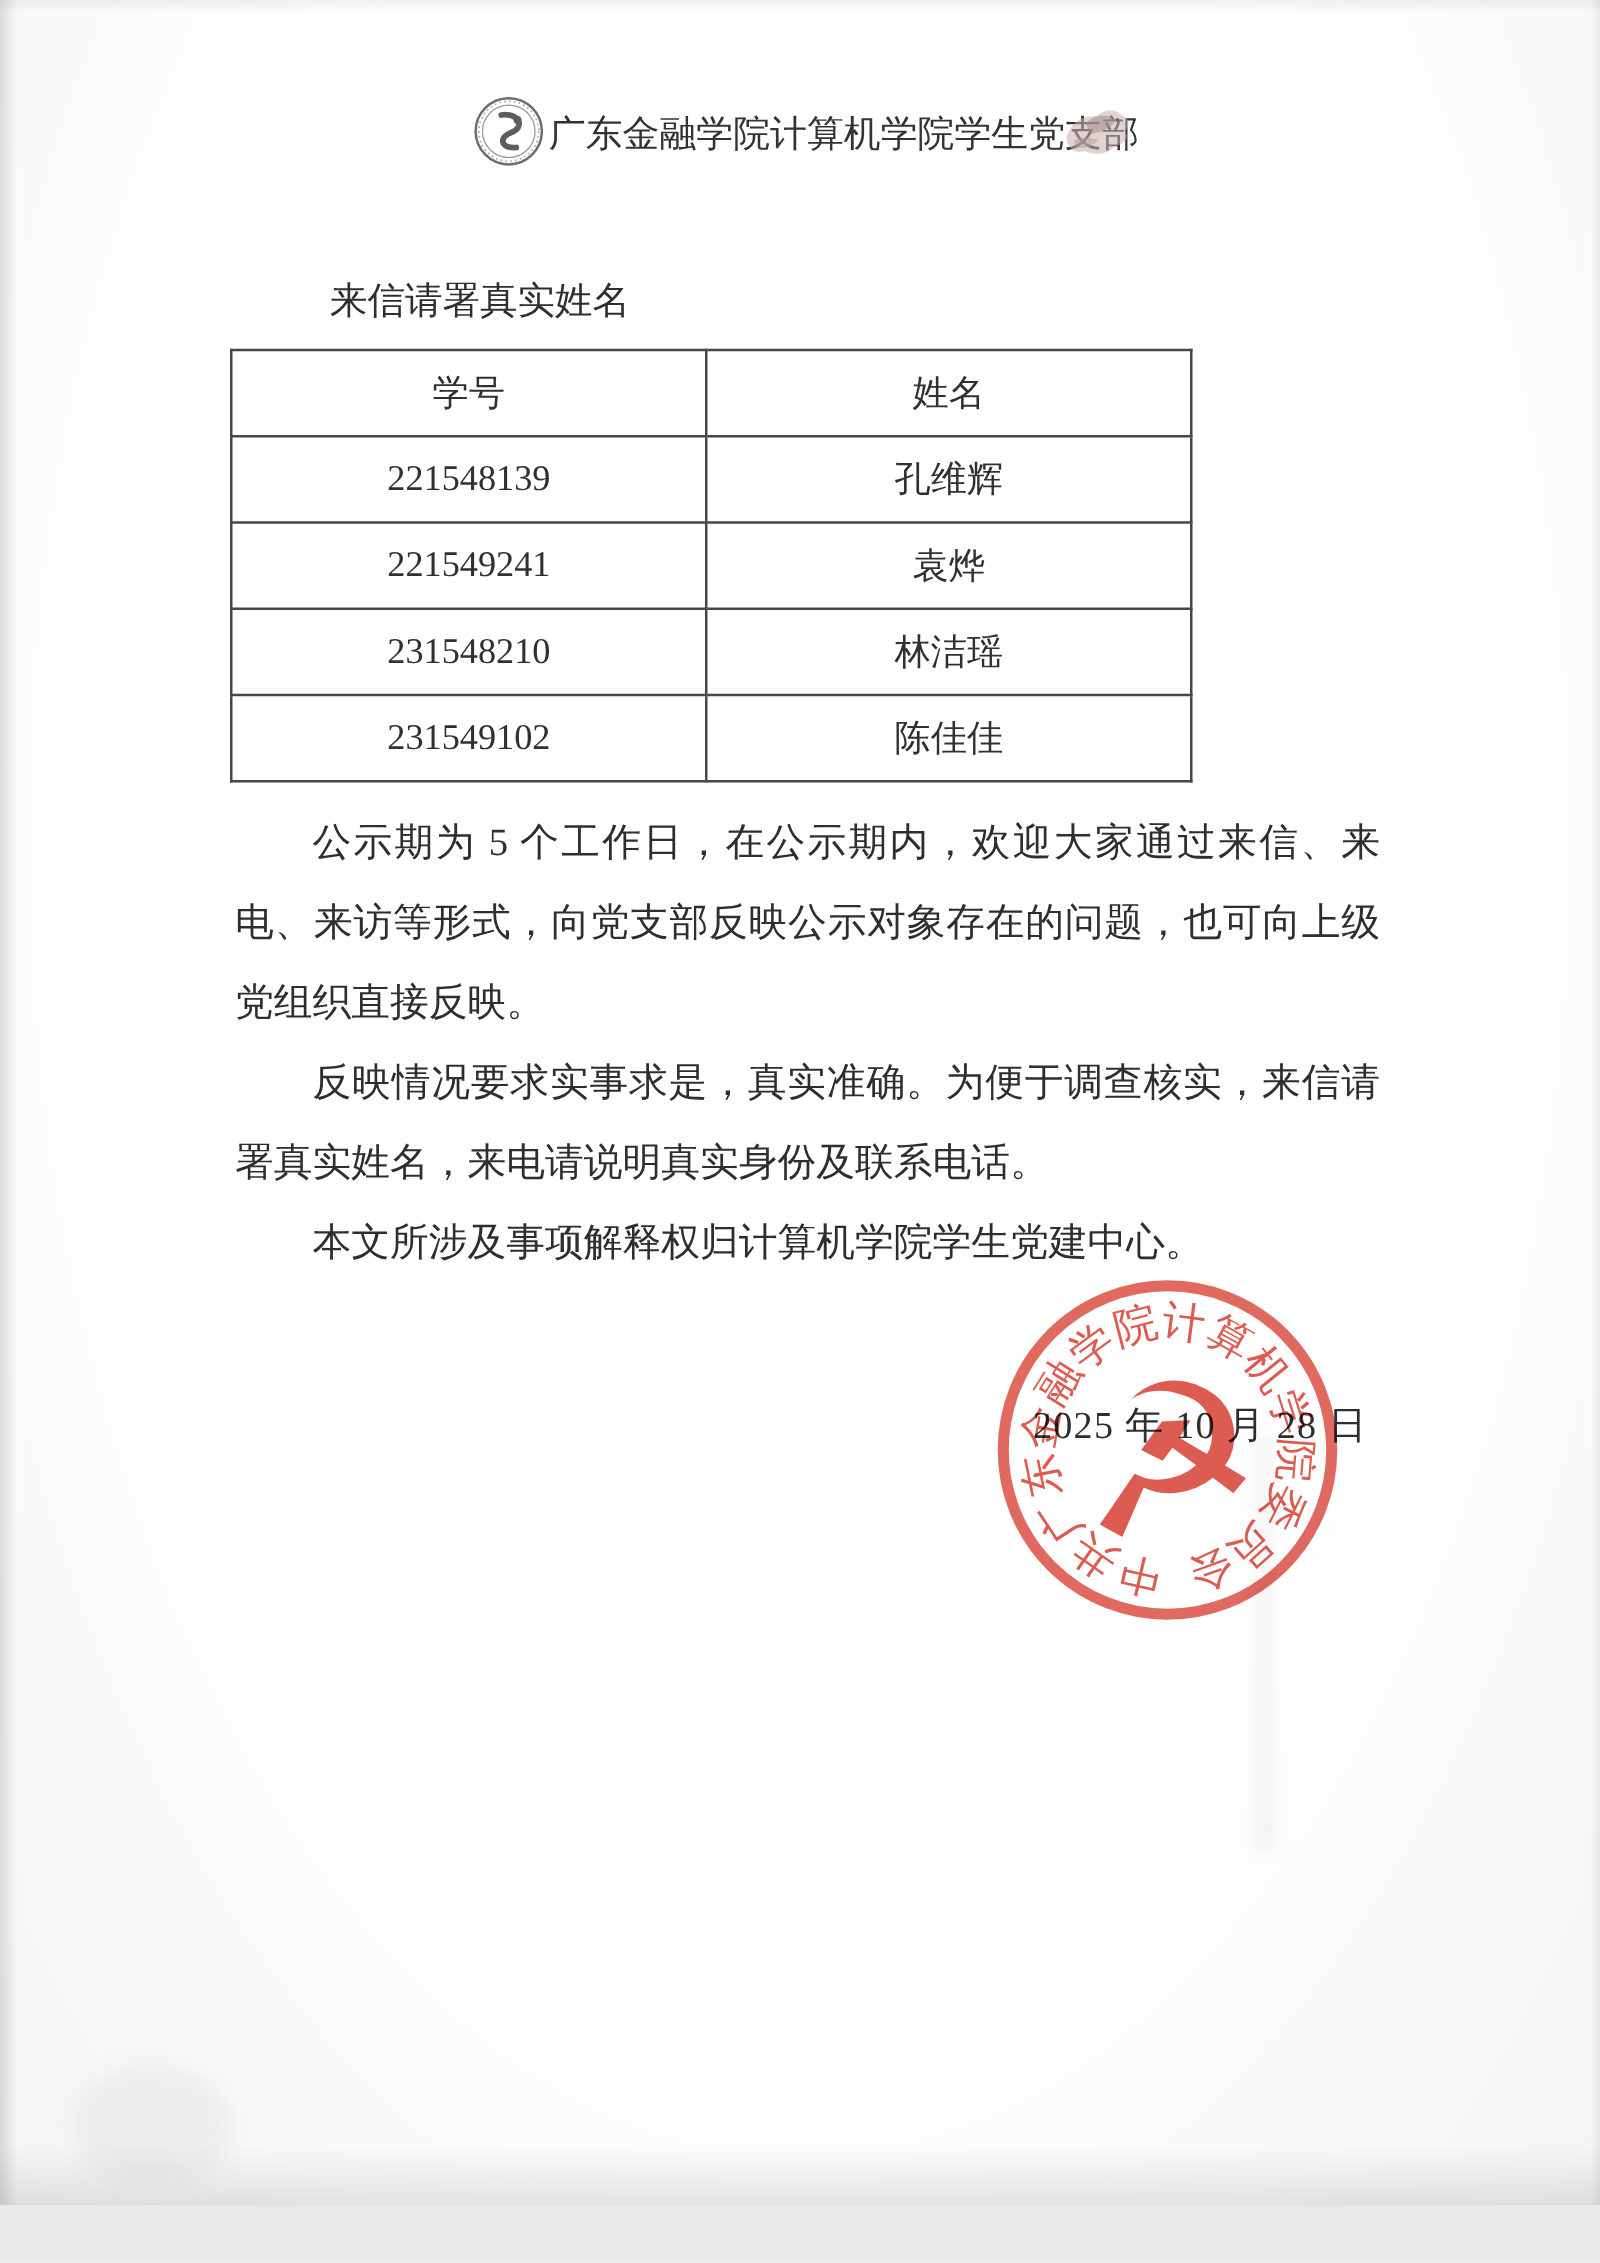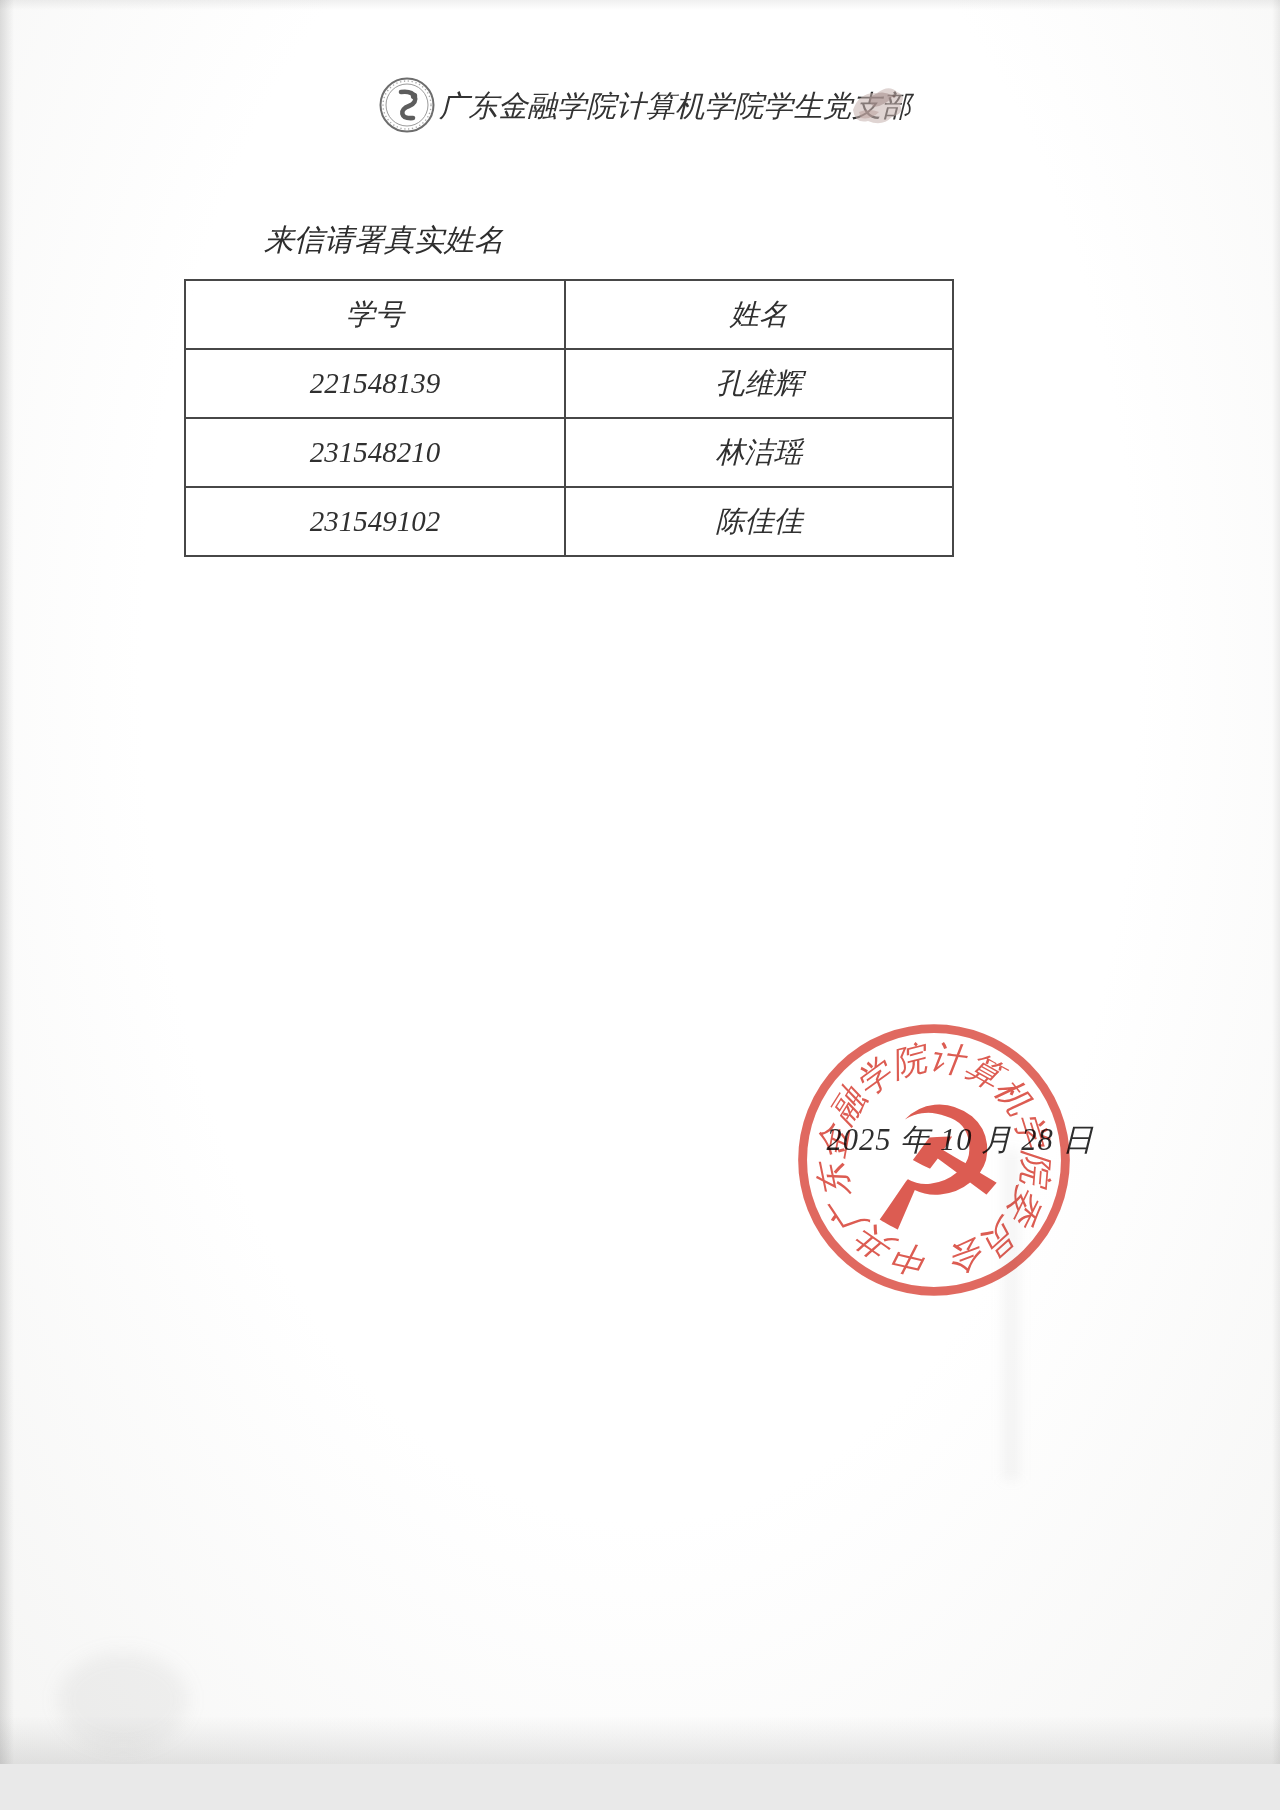--- a/index.html
+++ b/index.html
@@ -4,21 +4,20 @@
 <style>
   html,body{margin:0;padding:0;background:#e9e9e9;}
   .page{
     position:relative;
     width:1280px;height:1764px;
     margin:0 auto;
     background:radial-gradient(ellipse at 50% 38%, #ffffff 55%, #f5f5f4 100%);
     font-family:"Liberation Serif","DejaVu Serif",serif;
     color:#2f2f2f;
     overflow:hidden;
-    font-style:italic;
   }
   
   .edge-left{position:absolute;left:0;top:0;bottom:0;width:14px;
     background:linear-gradient(90deg,rgba(110,110,110,.22),rgba(255,255,255,0));}
   .edge-right{position:absolute;right:0;top:0;bottom:0;width:8px;
     background:linear-gradient(270deg,rgba(120,120,120,.12),rgba(255,255,255,0));}
   .edge-bottom{position:absolute;left:0;right:0;bottom:0;height:48px;
     background:linear-gradient(0deg,rgba(120,120,120,.18),rgba(255,255,255,0));}
   .edge-top{position:absolute;left:0;right:0;top:0;height:10px;
     background:linear-gradient(180deg,rgba(130,130,130,.12),rgba(255,255,255,0));}
@@ -102,30 +101,39 @@
     <tbody>
       <tr>
         <th>学号</th>
         <th>姓名</th>
       </tr>
       <tr>
         <td>221548139</td>
         <td>孔维辉</td>
       </tr>
       <tr>
+        <td>221549241</td>
+        <td>袁烨</td>
+      </tr>
+      <tr>
         <td>231548210</td>
         <td>林洁瑶</td>
       </tr>
       <tr>
         <td>231549102</td>
         <td>陈佳佳</td>
       </tr>
     </tbody>
   </table>
 
+  <div class="bodytext">
+    <p>公示期为 5 个工作日，在公示期内，欢迎大家通过来信、来电、来访等形式，向党支部反映公示对象存在的问题，也可向上级党组织直接反映。</p>
+    <p>反映情况要求实事求是，真实准确。为便于调查核实，来信请署真实姓名，来电请说明真实身份及联系电话。</p>
+    <p>本文所涉及事项解释权归计算机学院学生党建中心。</p>
+  </div>
 
   <div class="docdate">2025 年 10 月 28 日</div>
 
   <div class="seal">
     <svg id="seal-svg" viewBox="0 0 280 280">
       <circle id="seal-ring" cx="140" cy="140" r="126" fill="none" stroke-width="8.5" opacity="0.92" stroke="#d8453a"></circle>
       <text id="seal-emblem" x="140" y="148" font-size="158" text-anchor="middle" dominant-baseline="central" font-family="DejaVu Sans, sans-serif" transform="rotate(-6 140 140)" fill="#d8453a">☭</text>
     <text x="140" y="42" transform="rotate(193 140 140)" class="seal-char" fill="#d8453a">中</text>
         <text x="140" y="42" transform="rotate(214.8 140 140)" class="seal-char" fill="#d8453a">共</text>
         <text x="140" y="42" transform="rotate(236.6 140 140)" class="seal-char" fill="#d8453a">广</text>

